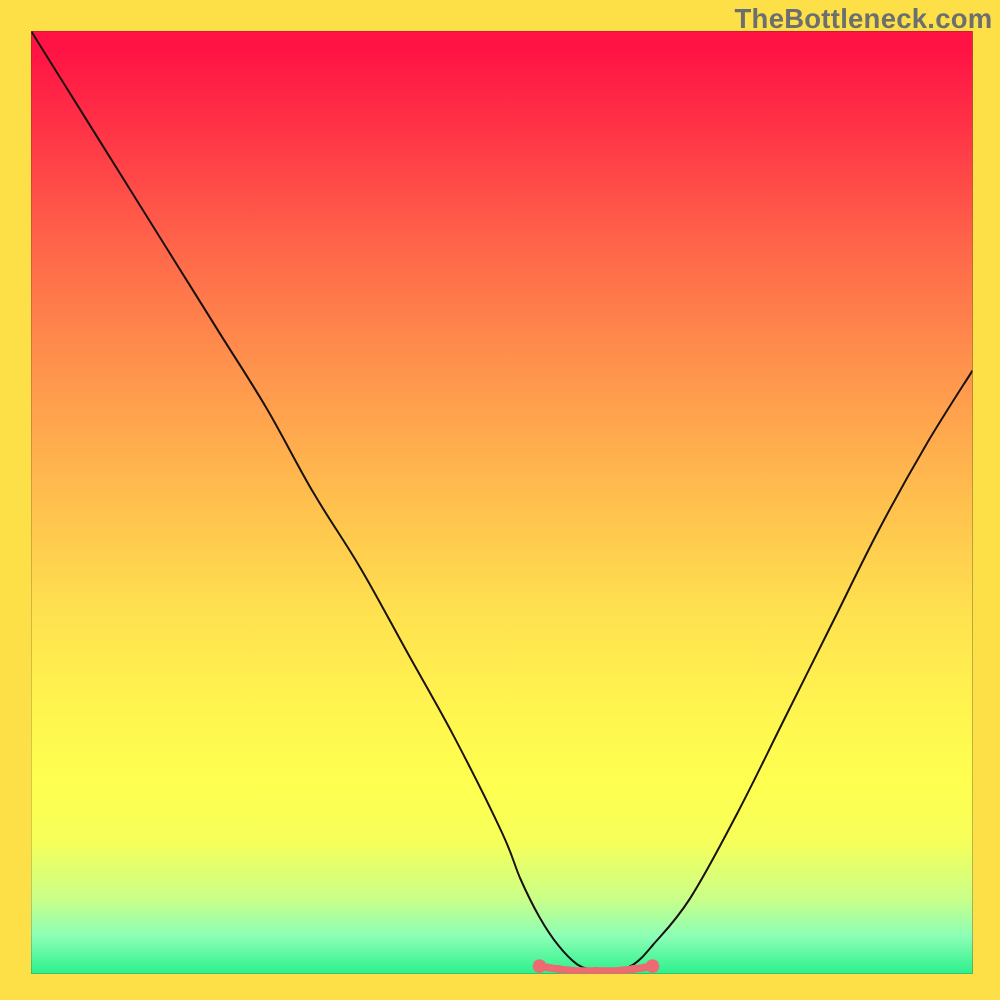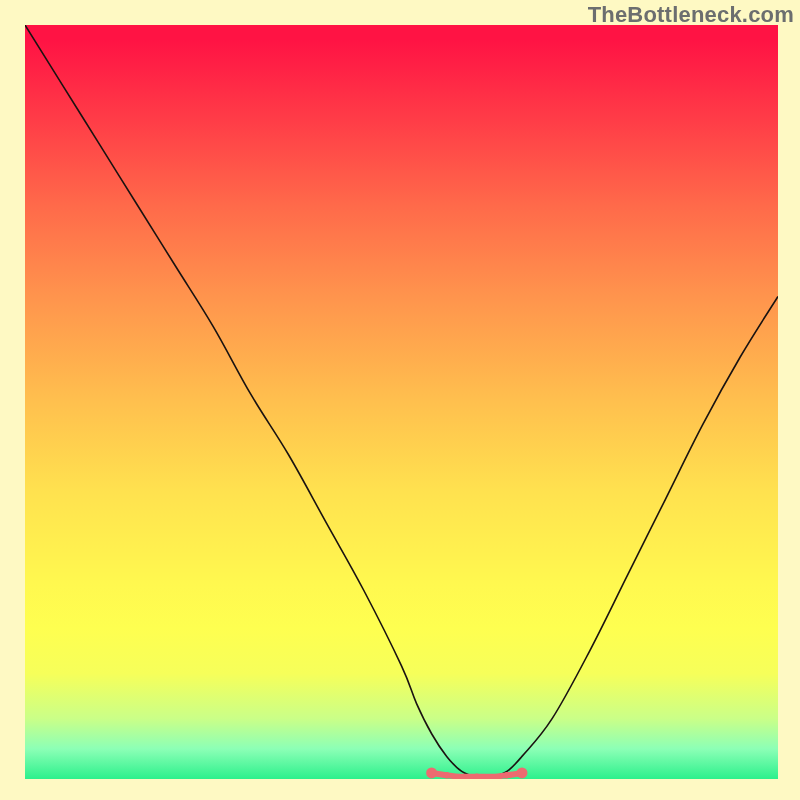--- a/index.html
+++ b/index.html
@@ -1,21 +1,21 @@
 <!DOCTYPE html>
 <html><head>
 <meta charset="utf-8">
 <style>
   * { margin: 0; padding: 0; box-sizing: border-box; }
   html, body { width: 800px; height: 800px; overflow: hidden; background: #000; }
   .stage {
     position: relative;
     width: 800px;
     height: 800px;
-    background: #fef9c3;
+    background: #fde047;
     text-align: right;
   }
   .plot-frame {
     position: absolute;
     left: 25px;
     top: 25px;
     width: 753px;
     height: 754px;
     background: #000;
   }

